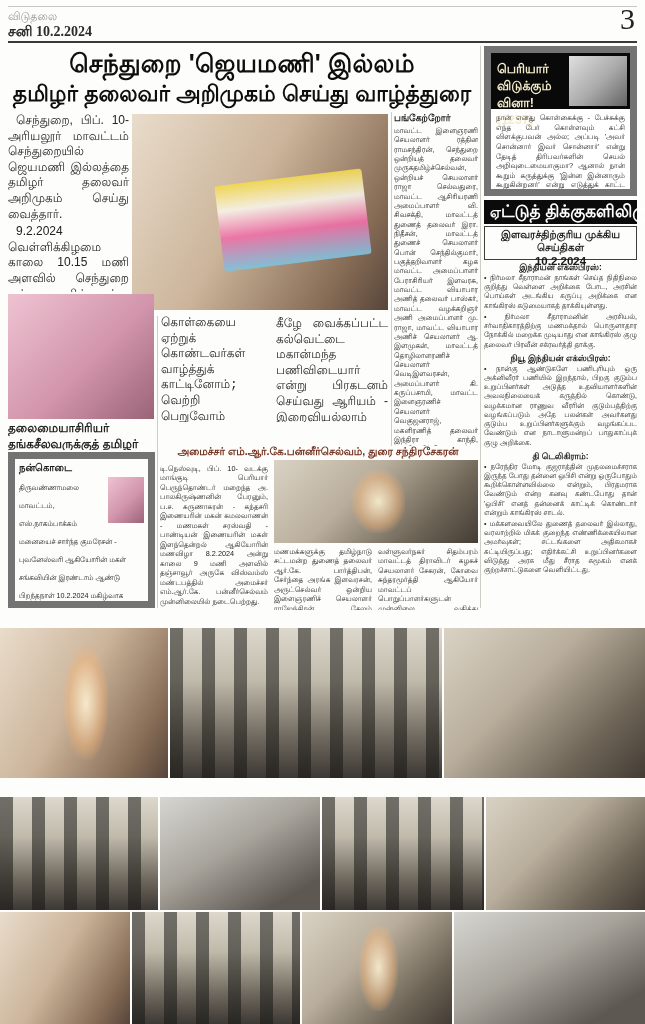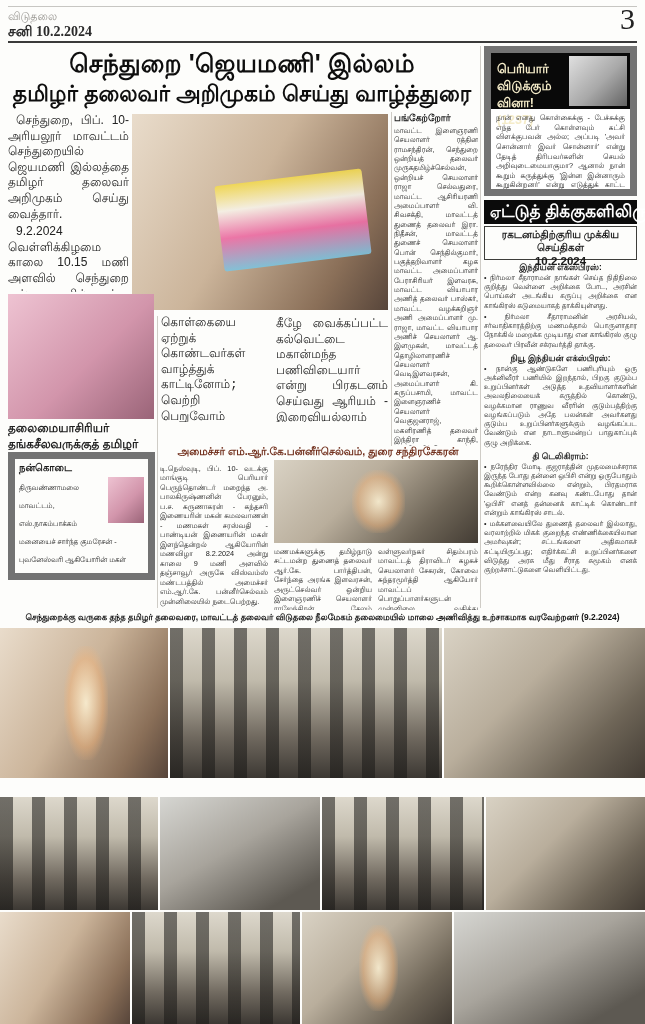--- a/index.html
+++ b/index.html
@@ -100,21 +100,21 @@
 
   <div class="ph ph-pink" style="left:8px; top:294px; width:146px; height:125px;"></div>
   <div class="abs txt" style="left:8px; top:421px; width:146px; height:29px; font-weight:bold; text-align:left;">தலைமையாசிரியர் தங்கசீலவருக்குத் தமிழர் தலைவர் பாரதமர் அணிவித்து வாழ்த்துகிறார்</div>
 
   <div class="abs txt" style="left:161px; top:316px; width:109px; height:106px;font-family:Liberation Mono, monospace;">கொள்கையை ஏற்றுக் கொண்டவர்கள் வாழ்த்துக் காட்டினோம்; வெற்றி பெறுவோம் என்பதை உணர்த்துவதற்காக வாய்ப்பாக இந்த நிகழ்ச்சியை நடத்துகிறார்கள் - இல்லம் சிறப்பாக வடிவமைத்துத் தந்தவர்கள் அனைவரையும் பாராட்டுகிறோம்.</div>
   <div class="abs txt" style="left:276px; top:316px; width:112px; height:106px;">கீழே வைக்கப்பட்ட கல்வெட்டை மகான்மந்த பணிவிடையார் என்று பிரகடனம் செய்வது ஆரியம் - இறைவியல்லாம் எளிதாகச் செய்யலாம் என்று அவரவர் நிலைமை தெரிந்து செயல்பட வேண்டும் என்றார்.</div>
 
   <div class="abs bold center" style="left:394px; top:113px; width:84px; font-size:9.3px;">பங்கேற்றோர்</div>
   <div class="abs txt" style="left:394px; top:126px; width:84px; height:320px; font-size:7.2px;">மாவட்ட இளைஞரணி செயலாளர் ரத்தின ராமசந்திரன், செந்துறை ஒன்றியத் தலைவர் முருகதமிழ்ச்செல்வன், ஒன்றியச் செயலாளர் ராஜா செல்வதுரை, மாவட்ட ஆசிரியரணி அமைப்பாளர் வி. சிவசக்தி, மாவட்டத் துணைத் தலைவர் இரா. நிதீசன், மாவட்டத் துணைச் செயலாளர் பொன் செந்தில்குமார், பகுத்தறிவாளர் கழக மாவட்ட அமைப்பாளர் பேராசிரியர் இளவரசு, மாவட்ட வியாபார அணித் தலைவர் பாஸ்கர், மாவட்ட வழக்கறிஞர் அணி அமைப்பாளர் மு. ராஜா, மாவட்ட வியாபார அணிச் செயலாளர் ஆ. இளமுகன், மாவட்டத் தொழிலாளரணிச் செயலாளர் வெடிஇளவரசன், அமைப்பாளர் கி. கருப்பசாமி, மாவட்ட இளைஞரணிச் செயலாளர் வெகுஜனராஜ், மகளிரணித் தலைவர் இந்திரா காந்தி, மகளிரணிச் செயலாளர் ப. தேவகுமாரி, ஒன்றியத் தலைவர் பா. கருணாநிதி, ஜெயங்கொண்டம் ஒன்றியச் செயலாளர் துரை பிரபாகரன், அணித் துணைச் செயலாளர் எஸ்.எஸ். நிரஞ்சன் செல்வம், செந்துறை ஒன்றிய அமைப்பாளர் கி. தமிழ் நேசன், செந்துறை ராஜேந்திரன், பெரம்பலூர் சுந்தரவடிவேலு உள்ளிட்ட பலர் கலந்து கொண்டனர்.</div>
 
-  <div class="abs boxed" style="left:8px; top:452px; width:147px; height:128px; padding:3px 4px; overflow:hidden;">
+  <div class="abs boxed" style="left:8px; top:452px; width:147px; height:156px; padding:3px 4px; overflow:hidden;">
     <div class="bold center" style="font-size:10px; margin-bottom:1px;">நன்கொடை</div>
     <div style="overflow:hidden;">
       <span class="ph ph-pink don-ph" style="position:static; display:block;"></span>
       <span class="txt" style="font-size:7.2px;">திருவண்ணாமலை மாவட்டம், எஸ்.நாகம்பாக்கம் மனையைச் சார்ந்த குமரேசன் - புவனேஸ்வரி ஆகியோரின் மகள் சங்கவியின் இரண்டாம் ஆண்டு பிறந்தநாள் 10.2.2024 மகிழ்வாக ரூ.2000 (இரண்டாயிரம் மட்டும்) நன்கொடையாக நாகம்மையார் குழந்தைகள் இல்லத்திற்கு வழங்கினார். வாழ்த்துகள்!</span>
     </div>
 
   </div>
 
   <div class="abs a2-subhead" style="left:158px; top:445px; width:320px;">அமைச்சர் எம்.ஆர்.கே.பன்னீர்செல்வம், துரை சந்திரசேகரன் பங்கேற்பு</div>
 
@@ -133,36 +133,35 @@
     </div>
     <div class="pbox-body">நான் எனது கொள்கைக்கு - பேச்சுக்கு எந்த பேர் கொள்ளவும் கட்சி விளக்குபவன் அல்ல; அப்படி 'அவர் சொன்னார் இவர் சொன்னார்' என்று தேடித் திரிபவர்களின் செயல் அறிவுடைமையாகுமா? ஆனால் நான் கூறும் கருத்துக்கு 'இன்ன இன்னாரும் கூறுகின்றனர்' என்று எடுத்துக் காட்ட வேண்டுமே அன்றி 'இன்ன இன்னார் இன்ன இன்ன கூறியிருக்கின்றனர். ஆகவே நானும் கூறுகின்றேன்' என்று எடுத்துக் காட்டலாமா?</div>
 
   </div>
 
   <div class="abs digest-banner" style="left:484px; top:200px; width:153px; height:24px;">
     <div class="ph ph-gray" style="position:relative; width:26px; height:20px; margin-left:2px;"></div>
     <div class="digest-banner-text">ஏட்டுத் திக்குகளிலிருந்து...</div>
   </div>
   <div class="abs" style="left:484px; top:226px; width:153px; height:34px; border:1px solid #3d3d3a;">
-    <div class="digest-head">ரகடனம்திற்குரிய முக்கிய செய்திகள்</div>
+    <div class="digest-head">இளவரச்திற்குரிய முக்கிய செய்திகள்</div>
     <div class="digest-date">10.2.2024</div>
   </div>
   <div class="abs" style="left:484px; top:262px; width:153px; height:346px; overflow:hidden;">
     <div class="sec-title" style="margin-top:0;">இந்தியன் எக்ஸ்பிரஸ்:</div>
     <div class="digest-item">• நிர்மலா சீதாராமன் நாங்கள் செய்த நிதிநிலை குறித்து வெள்ளை அறிக்கை போட, அரசின் பொய்கள் அடங்கிய கருப்பு அறிக்கை என காங்கிரஸ் கடுமையாகத் தாக்கியுள்ளது.</div>
     <div class="digest-item">• நிர்மலா சீதாராமனின் அரசியல், சர்வாதிகாரத்திற்கு மணமக்தால் பொருளாதார நோக்கில் மறைக்க முடியாது என காங்கிரஸ் குழு தலைவர் பிரவீன் சக்ரவர்த்தி தாக்கு.</div>
     <div class="sec-title">நியூ இந்தியன் எக்ஸ்பிரஸ்:</div>
     <div class="digest-item">• நான்கு ஆண்டுகளே பணிபுரியும் ஒரு அக்னிவீரர் பணியில் இறந்தால், பிறகு குடும்ப உறுப்பினர்கள் அடுத்த உதவியாளர்களின் அவலநிலையைக் கருத்தில் கொண்டு, வழக்கமான ராணுவ வீரரின் குடும்பத்திற்கு வழங்கப்படும் அதே பலன்கள் அவர்களது குடும்ப உறுப்பினர்களுக்கும் வழங்கப்பட வேண்டும் என நாடாளுமன்றப் பாதுகாப்புக் குழு அறிக்கை.</div>
     <div class="sec-title">தி டெலிகிராம்:</div>
     <div class="digest-item">• நரேந்திர மோடி குஜராத்தின் முதலமைச்சராக இருந்த போது தன்னை ஒபிசி என்று ஒருபோதும் கூறிக்கொள்ளவில்லை என்றும், பிரதமராக வேண்டும் என்ற கனவு கண்டபோது தான் 'ஒபிசி' எனத் தன்னைக் காட்டிக் கொண்டார் என்றும் காங்கிரஸ் சாடல்.</div>
     <div class="digest-item">• மக்களவையிலே துணைத் தலைவர் இல்லாது, வரலாற்றில் மிகக் குறைந்த எண்ணிக்கையிலான அமர்வுகள்; சட்டங்களை அதிகமாகச் சுட்டியிருப்பது; எதிர்க்கட்சி உறுப்பினர்களை விடுத்து அரசு மீது சீராத சுமூகம் எனக் குற்றச்சாட்டுகளை வெளியிட்டது.</div>
 
   </div>
 
-  <div class="abs caption" style="left:4px; top:612px; width:637px;">செந்துறைக்கு வருகை தந்த தமிழர் தலைவரை, மாவட்டத் தலைவர் விடுதலை நீலமேகம் தலைமையில் மாலை அணிவித்து உற்சாகமாக வரவேற்றனர் (9.2.2024)</div>
   <div class="strip" style="top:628px; height:150px;">
     <div class="cell ph-b warmglow" style="width:168px;"></div>
     <div class="cell people" style="width:272px;"></div>
     <div class="cell ph-a" style="width:201px;"></div>
   </div>
 
   <div class="grid2" style="top:797px; height:227px;">
     <div class="row">
       <div class="cell people" style="width:158px;"></div>
       <div class="cell ph-c" style="width:160px;"></div>

